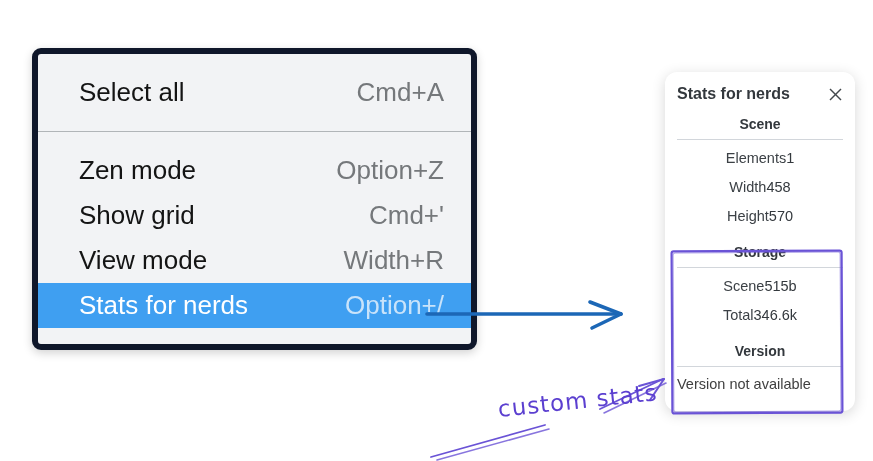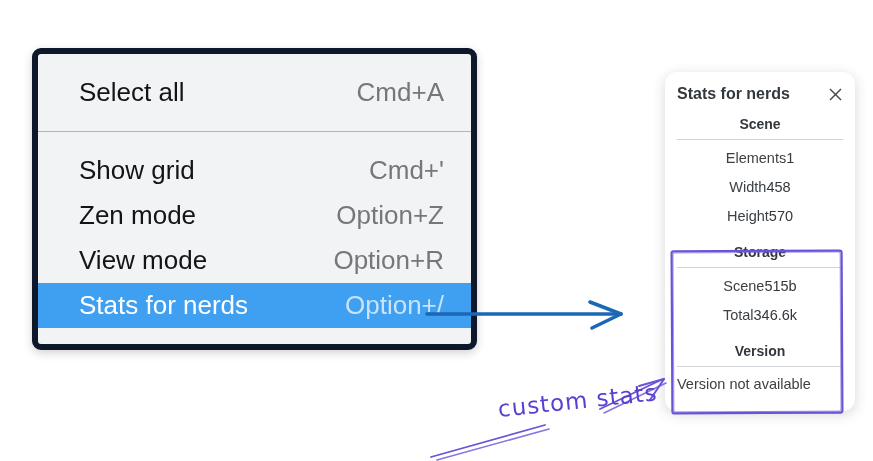--- a/index.html
+++ b/index.html
@@ -58,30 +58,30 @@
   <div class="menu">
     <div class="menu-section">
       <div class="menu-row">
         <span>Select all</span>
         <span class="shortcut">Cmd+A</span>
       </div>
     </div>
     <div class="menu-divider"></div>
     <div class="menu-section">
       <div class="menu-row">
+        <span>Zen mode</span>
+        <span class="shortcut">Option+Z</span>
+      </div>
+      <div class="menu-row">
         <span>Show grid</span>
         <span class="shortcut">Cmd+'</span>
       </div>
       <div class="menu-row">
-        <span>Zen mode</span>
-        <span class="shortcut">Option+Z</span>
-      </div>
-      <div class="menu-row">
         <span>View mode</span>
-        <span class="shortcut">Option+R</span>
+        <span class="shortcut">Width+R</span>
       </div>
       <div class="menu-row highlight">
         <span>Stats for nerds</span>
         <span class="shortcut">Option+/</span>
       </div>
     </div>
   </div>
 
   <div class="panel">
     <div class="panel-header">

